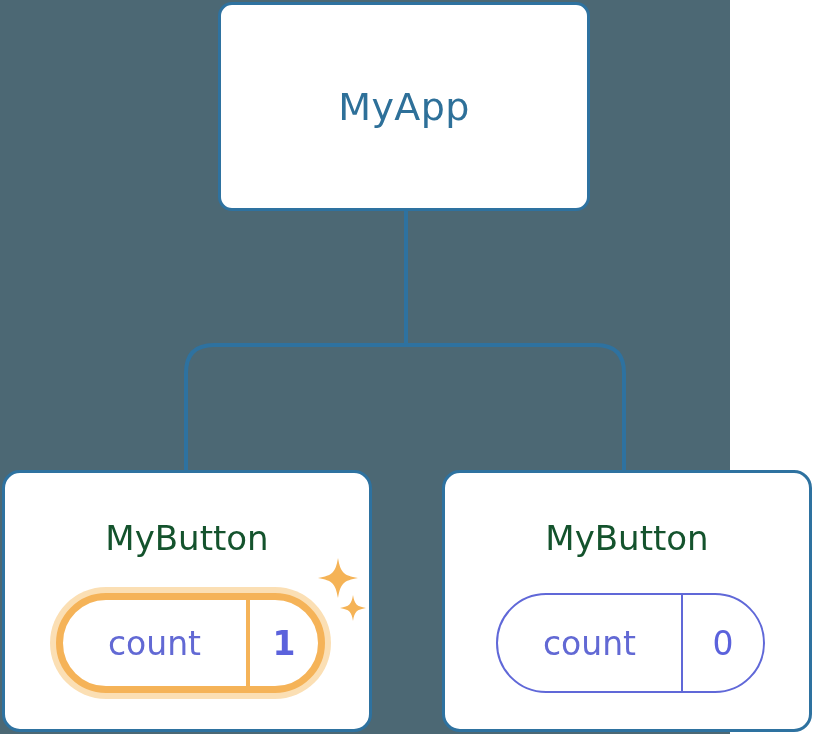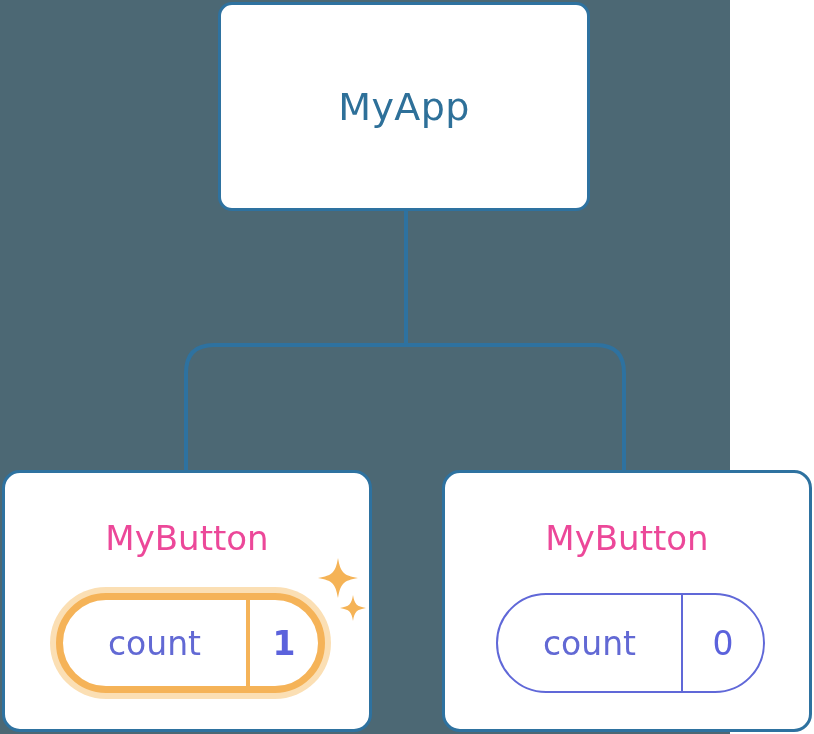--- a/index.html
+++ b/index.html
@@ -69,21 +69,21 @@
     width: 370px;
     height: 262px;
   }
   .card-title {
     position: absolute;
     top: 48px;
     left: 0;
     width: 100%;
     text-align: center;
     font-size: 34px;
-    color: #ec4899;
+    color: #14532d;
     line-height: 1;
     user-select: none;
   }
 
   
   .pill {
     position: absolute;
     display: flex;
     align-items: stretch;
     box-sizing: border-box;

